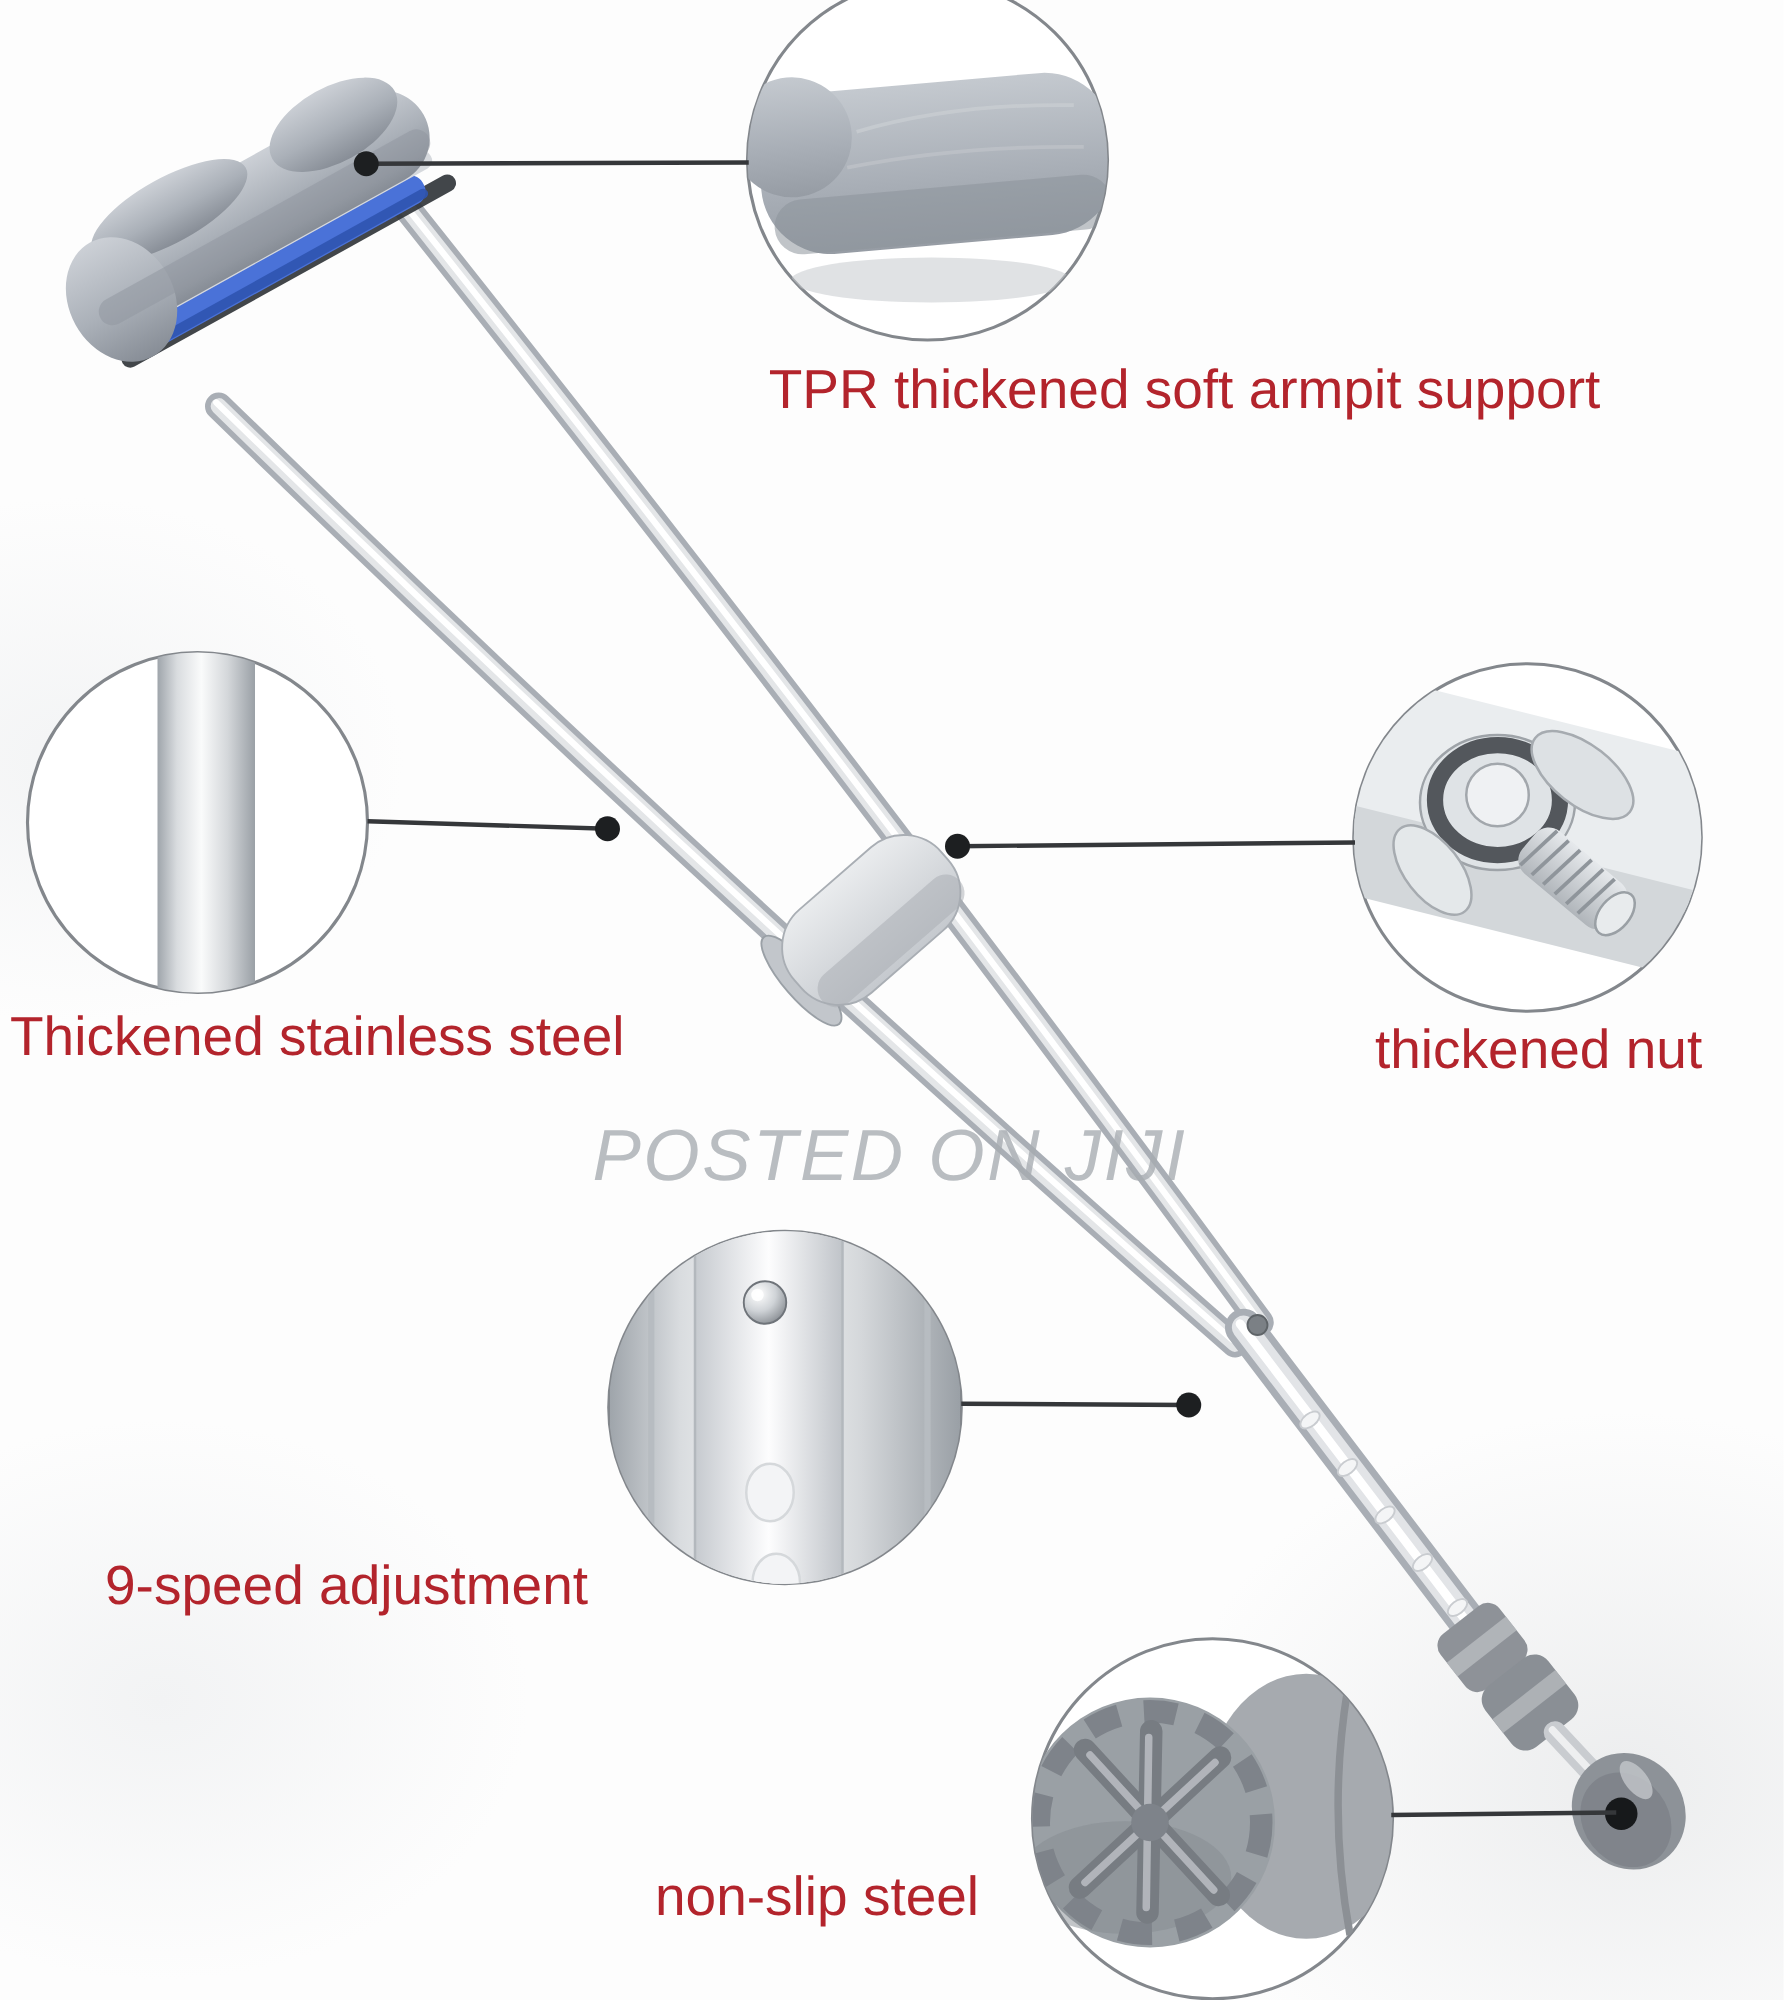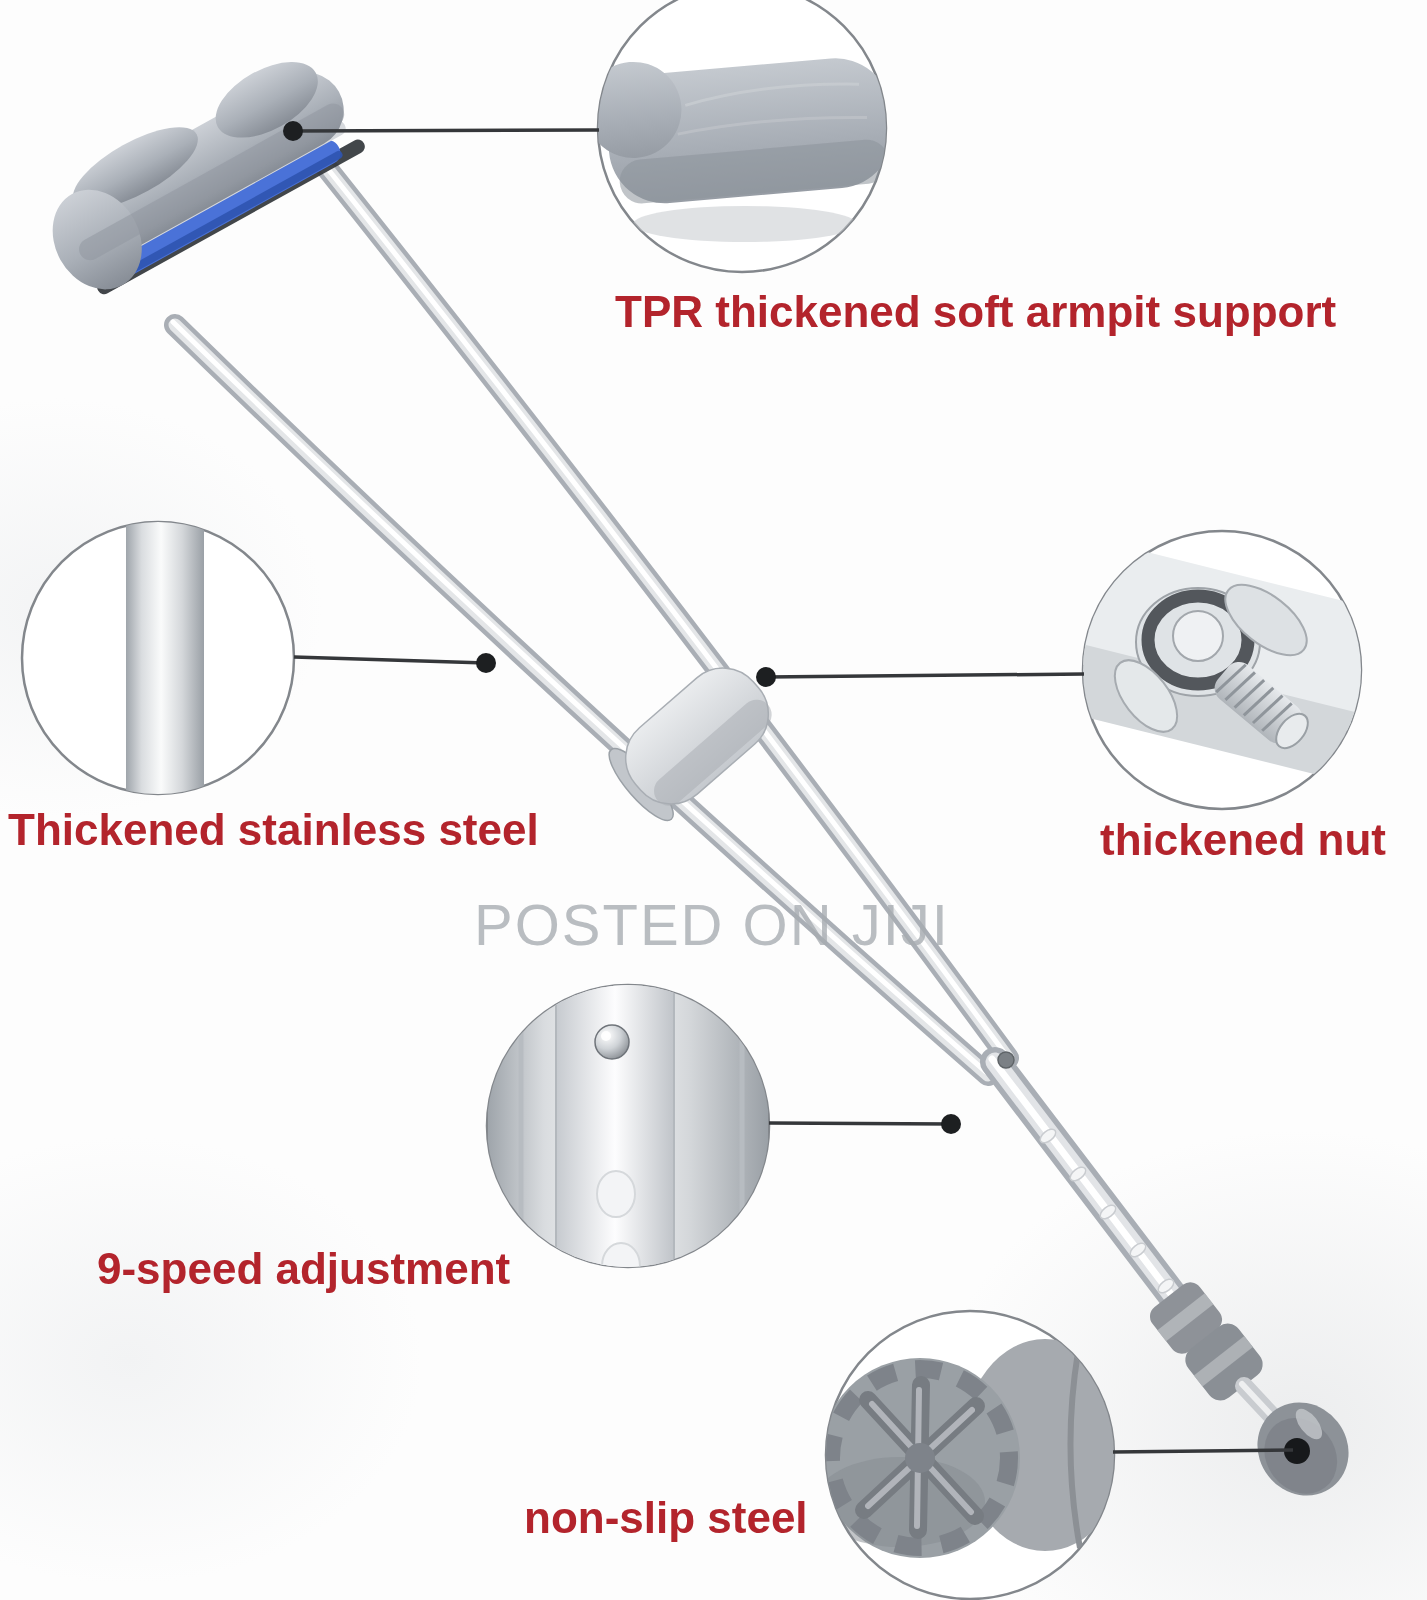--- a/index.html
+++ b/index.html
@@ -11,29 +11,29 @@
     background:
       radial-gradient(520px 420px at 91% 89%, #ecedee 0%, rgba(236,237,238,0) 70%),
       radial-gradient(420px 320px at 9% 85%, #f2f3f4 0%, rgba(242,243,244,0) 70%),
       radial-gradient(380px 300px at 4% 38%, #f3f4f5 0%, rgba(243,244,245,0) 70%),
       #fdfdfd;
   }
   .stage svg{position:absolute;left:0;top:0;}
   .label{
     position:absolute;
     font-size:44px;
-    font-weight:700;
+    font-weight:400;
     line-height:1.1;
     white-space:nowrap;
     letter-spacing:0px;
   }
   .label-armpit{left:615px;top:288px;}
   .label-steel{left:8px;top:806px;}
   .label-nut{left:1100px;top:816px;}
-  .label-speed{left:97px;top:1245px;}
+  .label-speed{left:84px;top:1245px;}
   .label-feet{left:524px;top:1494px;}
   .wm{
     position:absolute;
     font-weight:400;
     line-height:1;
     white-space:nowrap;
     opacity:0.78;
   }
   .wm1{left:474px;top:896px;font-size:58px;letter-spacing:2px;}
   .wm2{left:352px;top:1008px;font-size:100px;letter-spacing:2px;}
@@ -257,21 +257,21 @@
     <line x1="1113" y1="1452" x2="1293" y2="1450"></line>
   </g>
   <g fill="#1d1f21">
     <circle cx="293" cy="131" r="10"></circle>
     <circle cx="486" cy="663" r="10"></circle>
     <circle cx="766" cy="677" r="10"></circle>
     <circle cx="951" cy="1124" r="10"></circle>
   </g>
 </svg>
 
-<div class="wm wm1" style="color: rgb(167, 172, 177);">POSTED ON JIJI</div>
+<div class="wm wm1" style="color: rgb(167, 172, 177); font-style: italic;">POSTED ON JIJI</div>
 
 <div class="label label-armpit" style="color: rgb(179, 36, 44);">TPR thickened soft armpit support</div>
 <div class="label label-nut" style="color: rgb(179, 36, 44);">thickened nut</div>
 <div class="label label-steel" style="color: rgb(179, 36, 44);">Thickened stainless steel</div>
 <div class="label label-speed" style="color: rgb(179, 36, 44);">9-speed adjustment</div>
 <div class="label label-feet" style="color: rgb(179, 36, 44);">non-slip steel</div>
 
 </div>
 
 </body></html>

